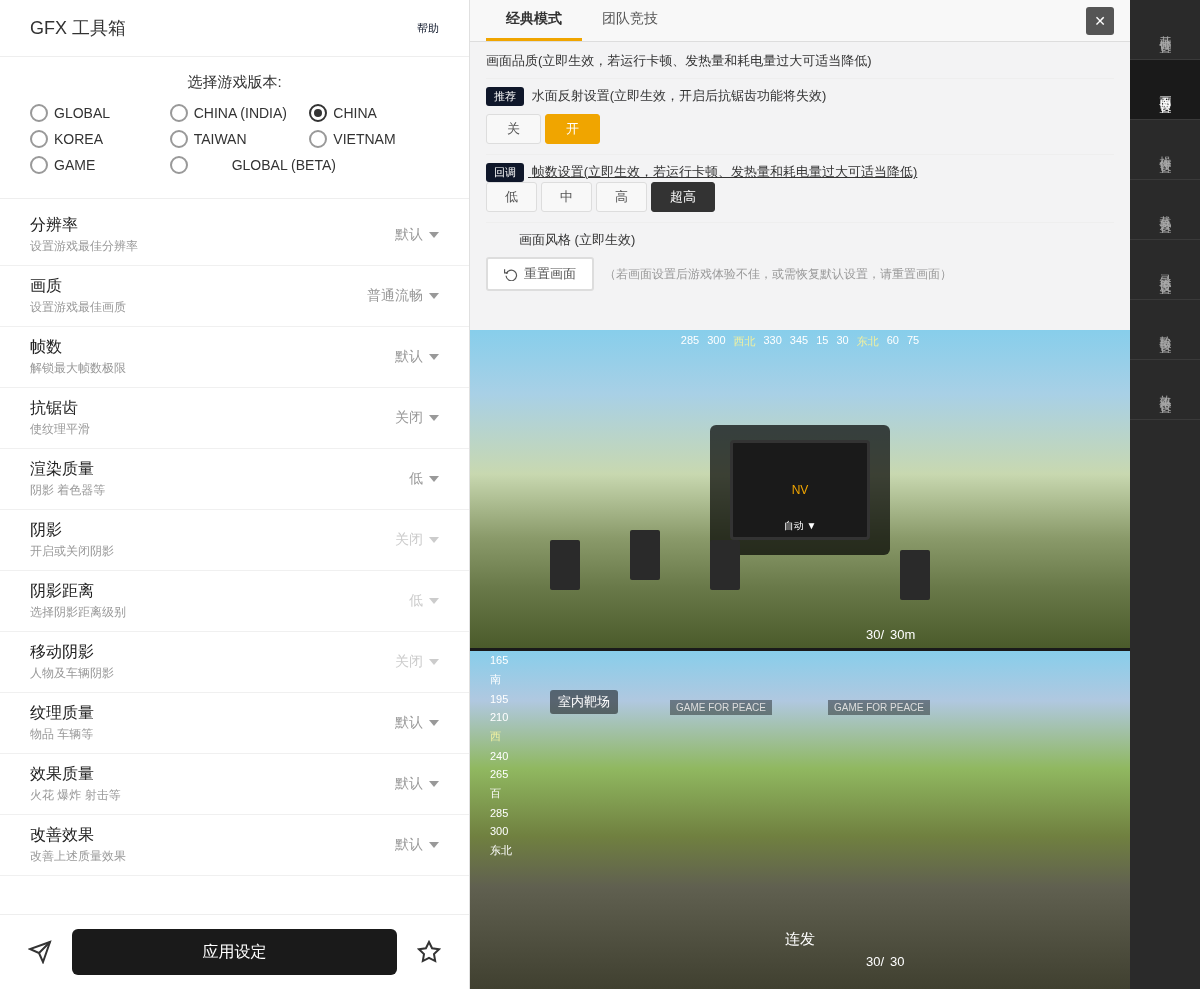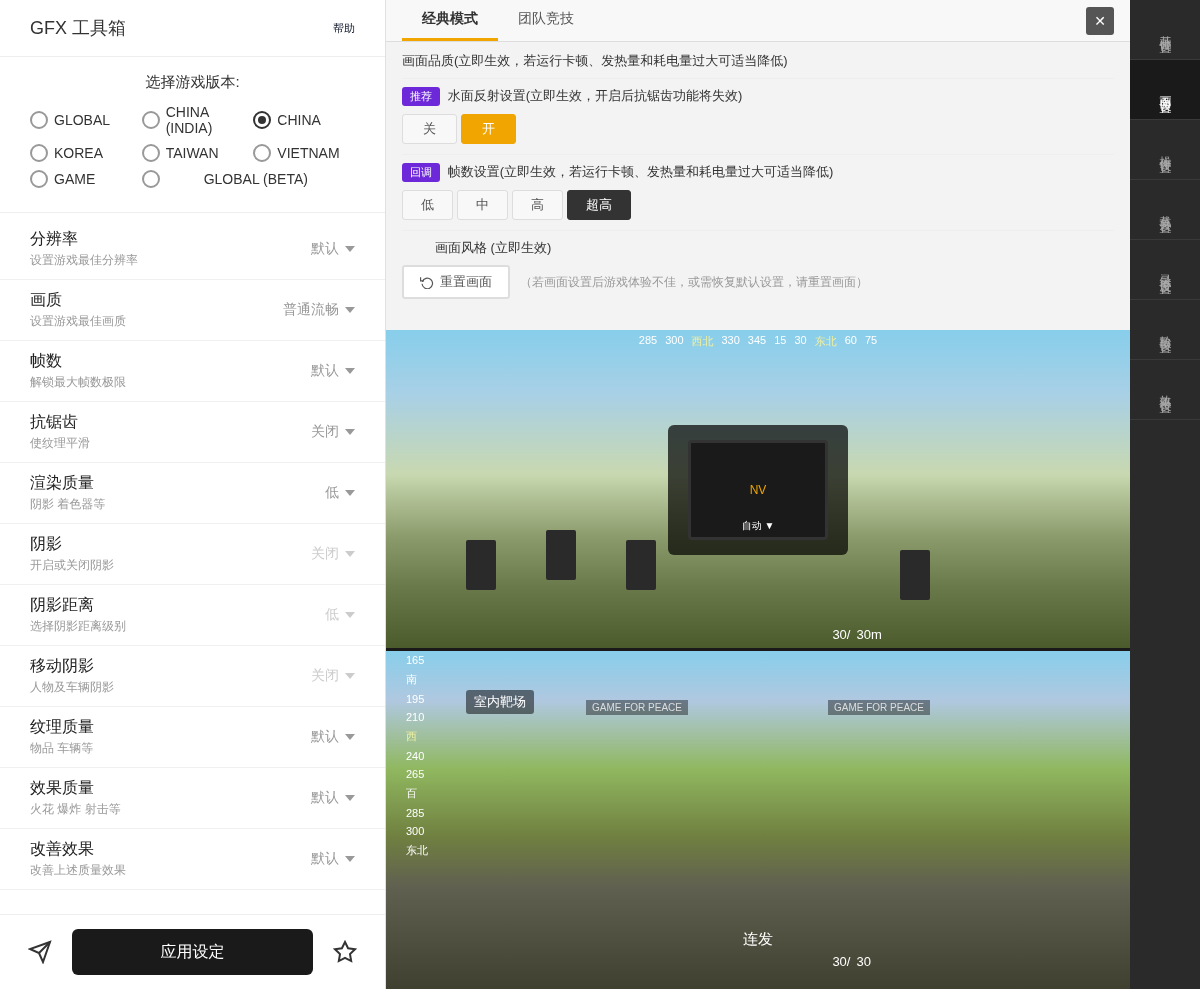--- a/index.html
+++ b/index.html
@@ -1,20 +1,20 @@
 <!DOCTYPE html>
 <html><head>
   <meta charset="utf-8">
   <style>
     * { margin: 0; padding: 0; box-sizing: border-box; }
     body { width: 1200px; height: 989px; font-family: 'PingFang SC', 'Microsoft YaHei', sans-serif; background: #f5f5f5; overflow: hidden; display: flex; }
 
     
     .left-panel {
-      width: 386px;
+      width: 470px;
       height: 989px;
       background: #fff;
       display: flex;
       flex-direction: column;
       border-right: 1px solid #e0e0e0;
       overflow-y: auto;
     }
 
     .left-header {
       display: flex;
@@ -295,21 +295,21 @@
 
     .t-btn.active {
       background: #f0a500;
       color: #fff;
       border-color: #f0a500;
     }
 
     .fps-section-title {
       font-size: 13px;
       color: #333;
-      margin-bottom: 8px;
+      text-decoration: underline;
     }
 
     .fps-buttons {
       display: flex;
       gap: 4px;
       margin-bottom: 10px;
     }
 
     .fps-btn {
       padding: 5px 18px;
@@ -409,21 +409,21 @@
       left: 0;
       right: 70px;
       height: 330px;
       background: rgba(255,255,255,0.95);
       z-index: 5;
     }
 
     
     .badge-orange {
       display: inline-block;
-      background: #6d28d9;
+      background: #0f172a;
       color: #fff;
       font-size: 11px;
       padding: 2px 8px;
       border-radius: 3px;
       margin-right: 4px;
     }
   </style>
 </head>
 <body>
 

